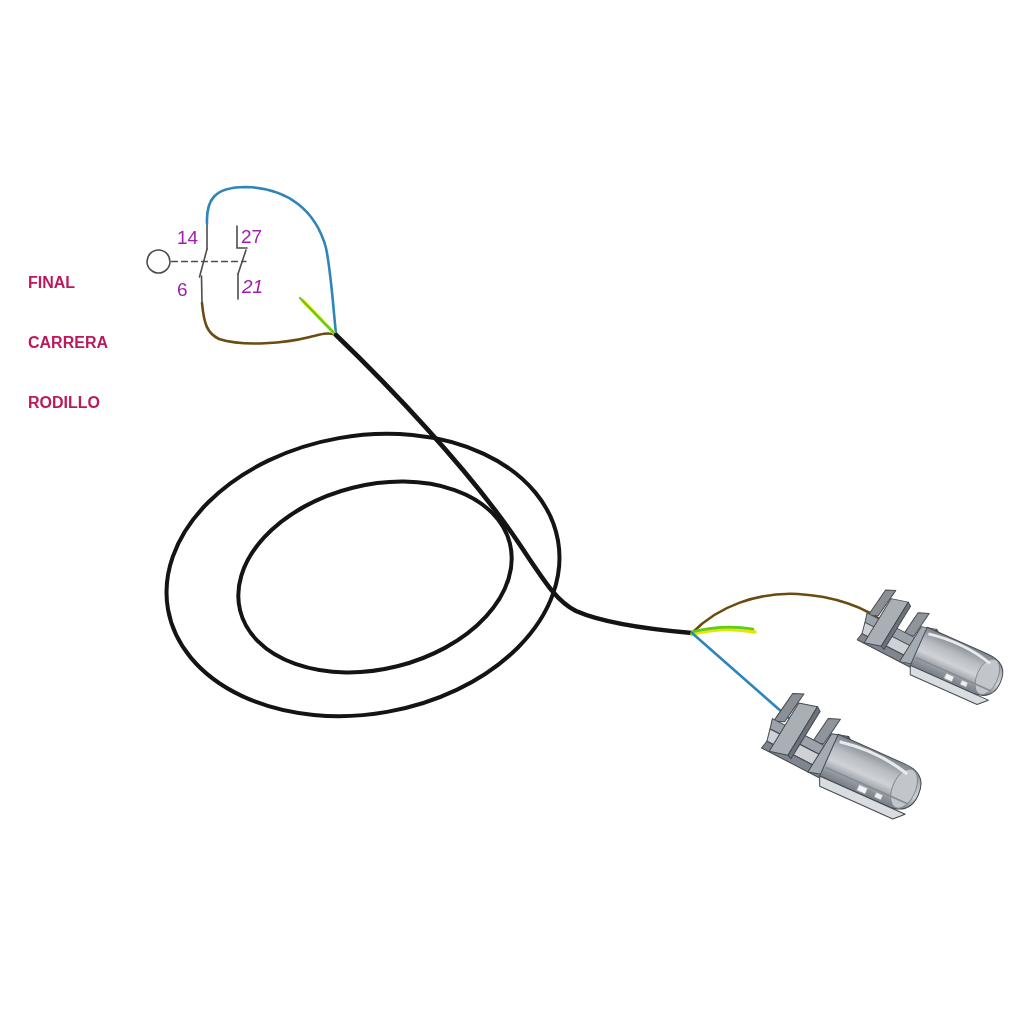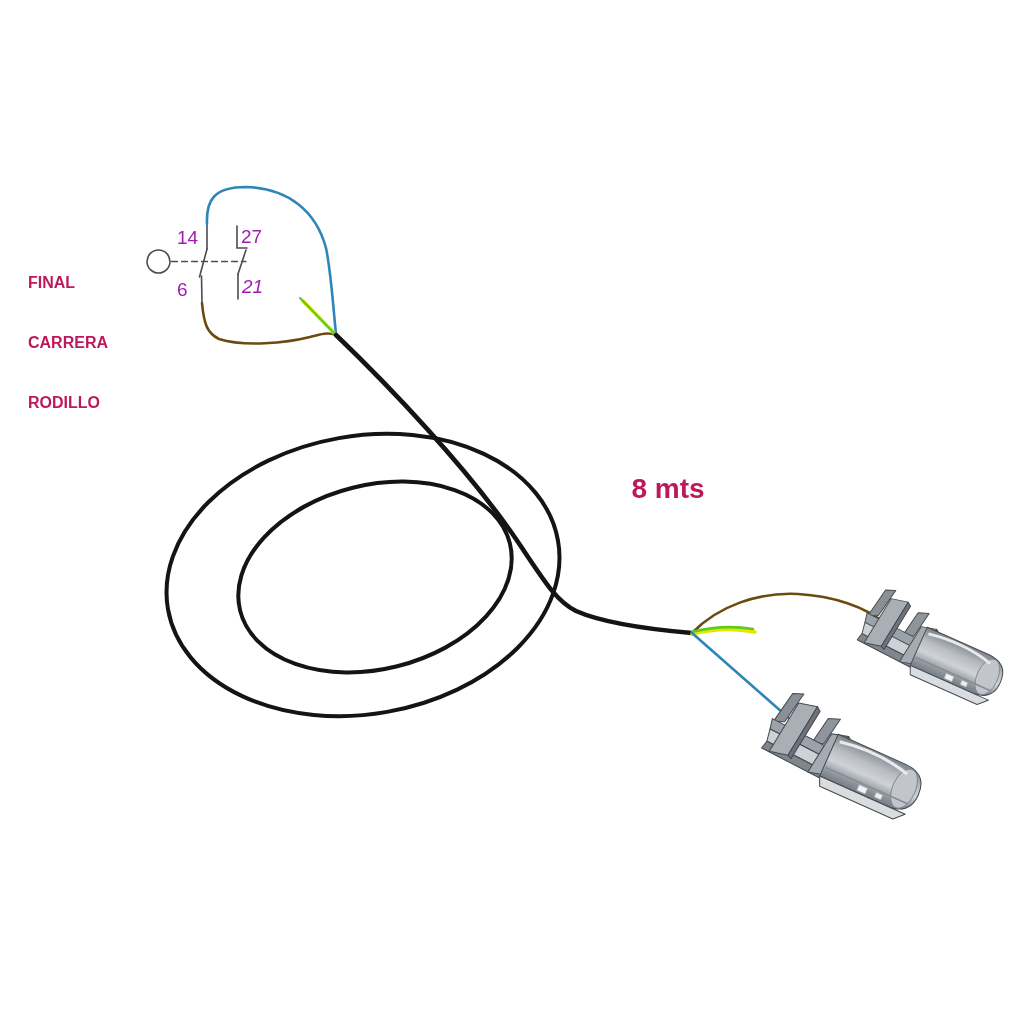--- a/index.html
+++ b/index.html
@@ -114,19 +114,18 @@
   <use href="#faston-shape" transform="translate(780,722) scale(1.04)"></use>
 </svg>
 
 <div class="lbl switch-label">
   <div>FINAL</div>
   <div>CARRERA</div>
   <div>RODILLO</div>
 </div>
 
 <div class="lbl cable-label">
-  <div>8 mts</div>
 </div>
 
 <div class="lbl term-num" style="left:177px;top:227px;">14</div>
 <div class="lbl term-num" style="left:177px;top:279px;">6</div>
 <div class="lbl term-num" style="left:241px;top:226px;">27</div>
 <div class="lbl term-num" style="left:242px;top:276px;font-style:italic;">21</div>
 
 </body></html>

